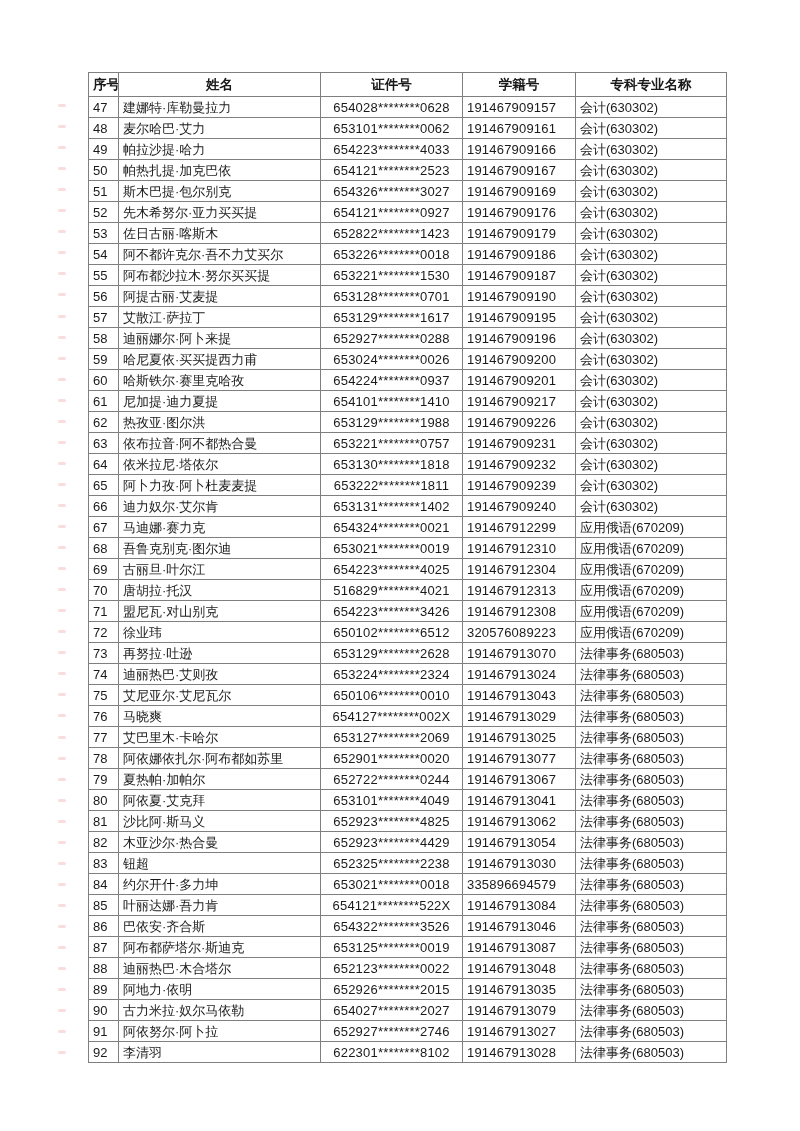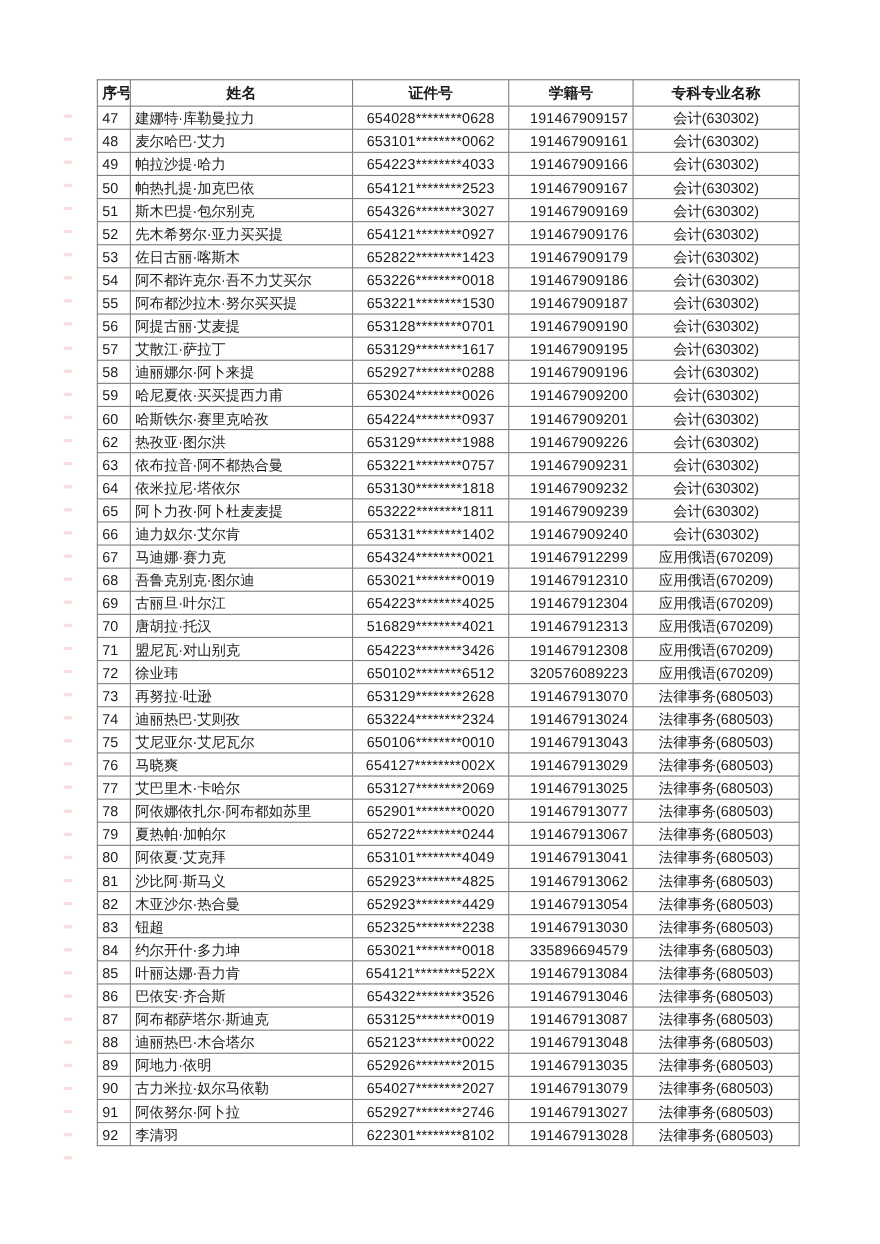--- a/index.html
+++ b/index.html
@@ -58,22 +58,22 @@
   table.roster th {
     height: 23px;
     font-weight: bold;
     text-align: center;
     font-size: 13.5px;
     background: #ffffff;
   }
   td.col-idx    { text-align: left; }
   td.col-name   { text-align: left; padding-left: 6px; }
   td.col-id     { text-align: center; letter-spacing: 0.2px; }
-  td.col-reg    { text-align: right; letter-spacing: 0.2px; }
-  td.col-major  { text-align: center; padding-left: 5px; }
+  td.col-reg    { text-align: left; letter-spacing: 0.2px; }
+  td.col-major  { text-align: left; padding-left: 5px; }
   col.c-idx   { width: 30px;  }
   col.c-name  { width: 202px; }
   col.c-id    { width: 142px; }
   col.c-reg   { width: 113px; }
   col.c-major { width: 151px; }
 </style>
 </head>
 <body>
 
 <div class="page">
@@ -237,20 +237,27 @@
           <td class="col-major">会计(630302)</td>
         </tr>
         <tr>
           <td class="col-idx">60</td>
           <td class="col-name">哈斯铁尔·赛里克哈孜</td>
           <td class="col-id">654224********0937</td>
           <td class="col-reg">191467909201</td>
           <td class="col-major">会计(630302)</td>
         </tr>
         <tr>
+          <td class="col-idx">61</td>
+          <td class="col-name">尼加提·迪力夏提</td>
+          <td class="col-id">654101********1410</td>
+          <td class="col-reg">191467909217</td>
+          <td class="col-major">会计(630302)</td>
+        </tr>
+        <tr>
           <td class="col-idx">62</td>
           <td class="col-name">热孜亚·图尔洪</td>
           <td class="col-id">653129********1988</td>
           <td class="col-reg">191467909226</td>
           <td class="col-major">会计(630302)</td>
         </tr>
         <tr>
           <td class="col-idx">63</td>
           <td class="col-name">依布拉音·阿不都热合曼</td>
           <td class="col-id">653221********0757</td>

